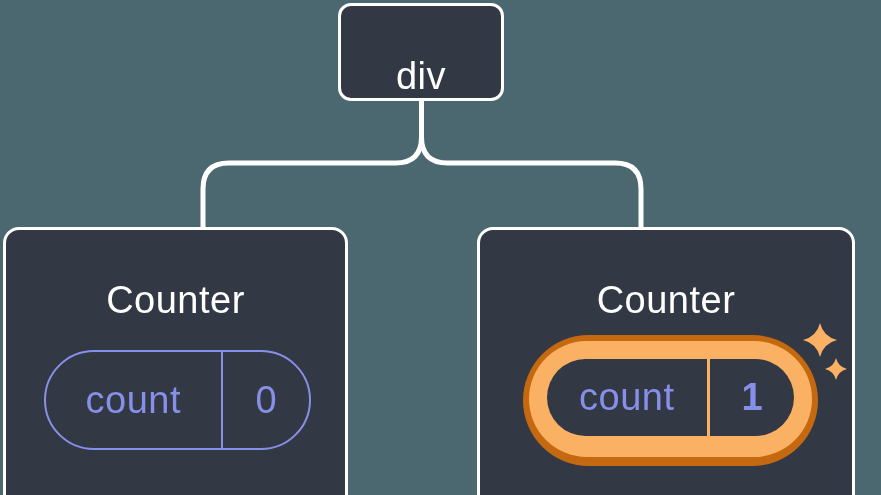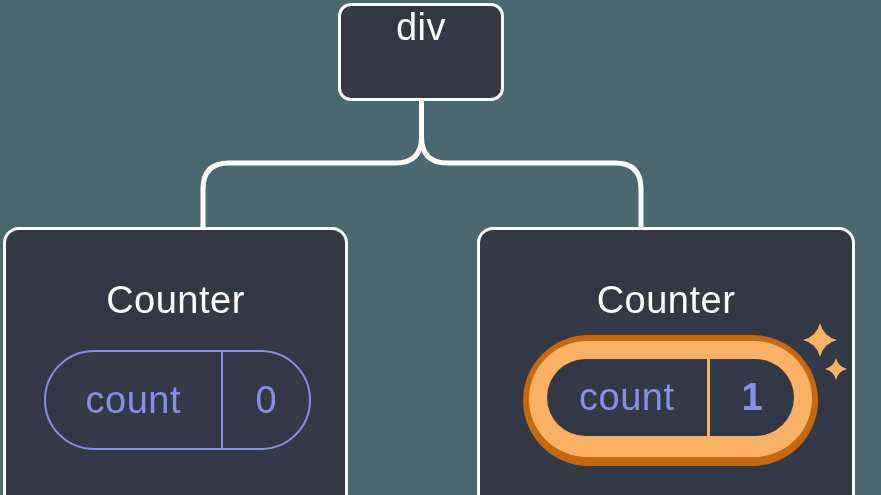--- a/index.html
+++ b/index.html
@@ -20,21 +20,21 @@
     position:relative;width:881px;height:495px;background:var(--bg);
   }
   .connector{
     position:absolute;left:0;top:0;width:881px;height:495px;
   }
   .node-root{
     position:absolute;left:338px;top:3px;width:166px;height:98px;
     background:var(--card);
     border:3.5px solid var(--line);
     border-radius:13px;
-    display:flex;align-items:flex-start;justify-content:center;
+    display:flex;align-items:flex-end;justify-content:center;
     color:#FFFFFF;font-size:38px;letter-spacing:0.5px;
   }
   .card{
     position:absolute;top:227px;height:328px;
     background:var(--card);
     border:3.5px solid var(--line);
     border-radius:16px;
   }
   .card-left{left:3px;width:345px;}
   .card-right{left:477px;width:378px;}

